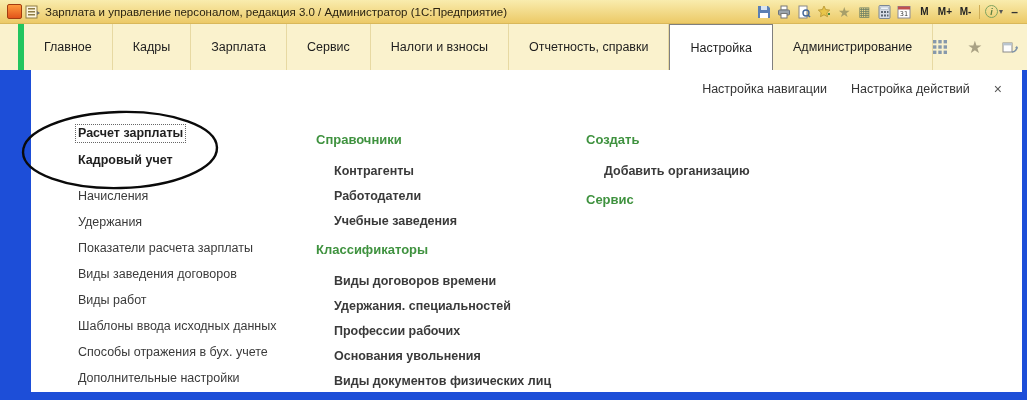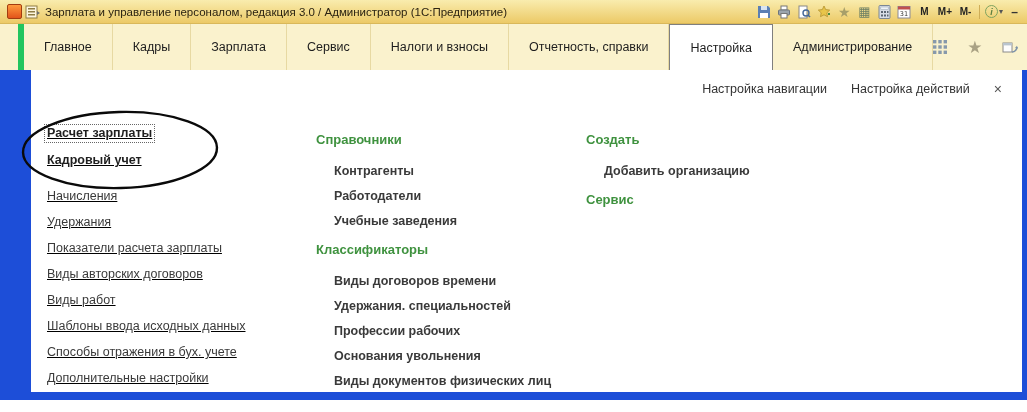--- a/index.html
+++ b/index.html
@@ -82,21 +82,21 @@
   }
   .panel-actions {
     position: absolute; top: 12px; right: 20px;
     display: flex; align-items: center; gap: 24px;
     font-size: 12.5px; color: #333;
   }
   .panel-link { cursor: pointer; white-space: nowrap; }
   .close-x { font-size: 14px; color: #555; cursor: pointer; line-height: 1; }
 
   .col { position: absolute; }
-  .col1 { left: 16px; top: 57px; text-decoration: underline; }
+  .col1 { left: 47px; top: 57px; }
   .col2 { left: 285px; top: 63px; }
   .col3 { left: 555px; top: 63px; }
 
   .cmd {
     display: block; width: max-content;
     font-size: 12.5px; line-height: 13px; color: #3a3a3a;
     margin-bottom: 13px; cursor: pointer; white-space: nowrap;
   }
   .important .cmd { font-weight: bold; color: #1f1f1f; margin-bottom: 14px; }
   .important { margin-bottom: 23px; }
@@ -253,21 +253,21 @@
     </div>
 
     <div class="col col1">
       <div class="important">
         <span class="cmd focused">Расчет зарплаты</span>
         <span class="cmd">Кадровый учет</span>
       </div>
       <span class="cmd">Начисления</span>
       <span class="cmd">Удержания</span>
       <span class="cmd">Показатели расчета зарплаты</span>
-      <span class="cmd">Виды авторских договоров</span>
+      <span class="cmd">Виды заведения договоров</span>
       <span class="cmd">Виды работ</span>
       <span class="cmd">Шаблоны ввода исходных данных</span>
       <span class="cmd">Способы отражения в бух. учете</span>
       <span class="cmd">Дополнительные настройки</span>
     </div>
 
     <div class="col col2">
       <div class="group">
         <span class="group-title">Справочники</span>
         <span class="cmd">Контрагенты</span>

